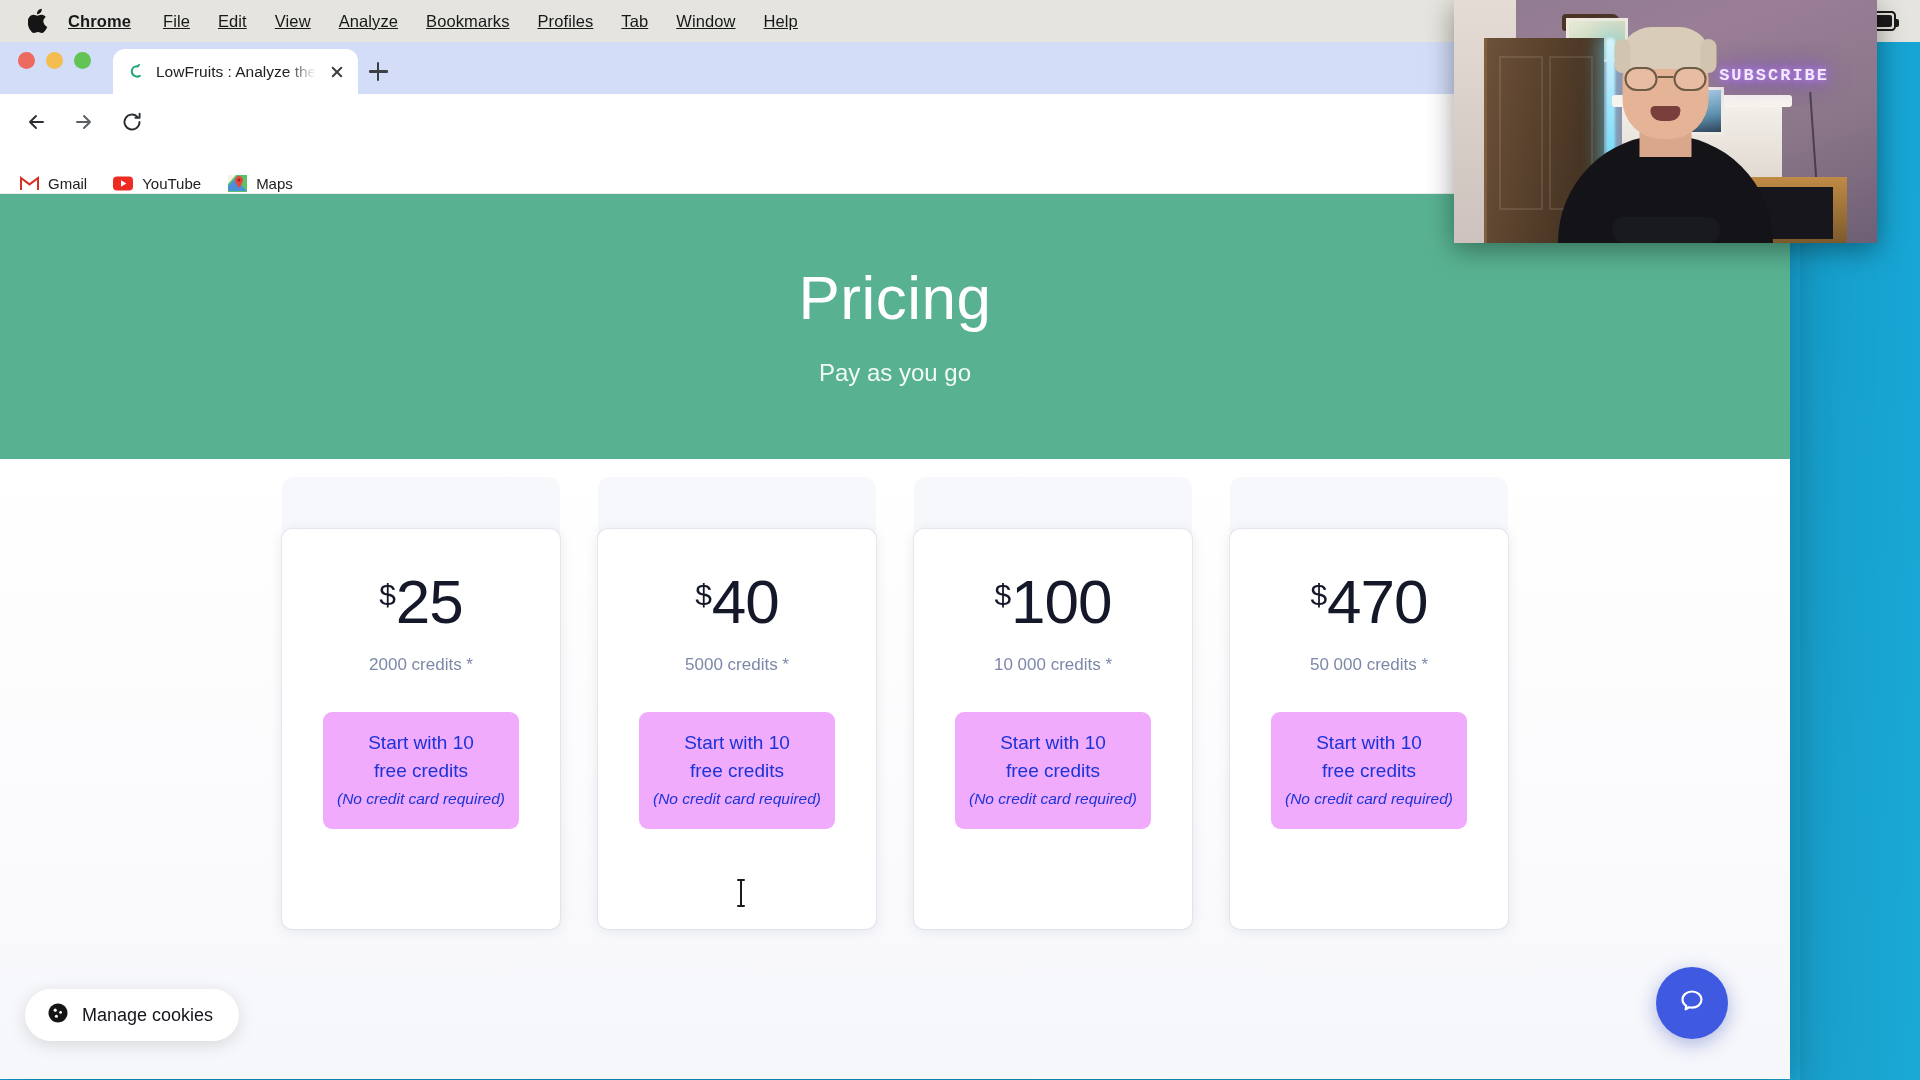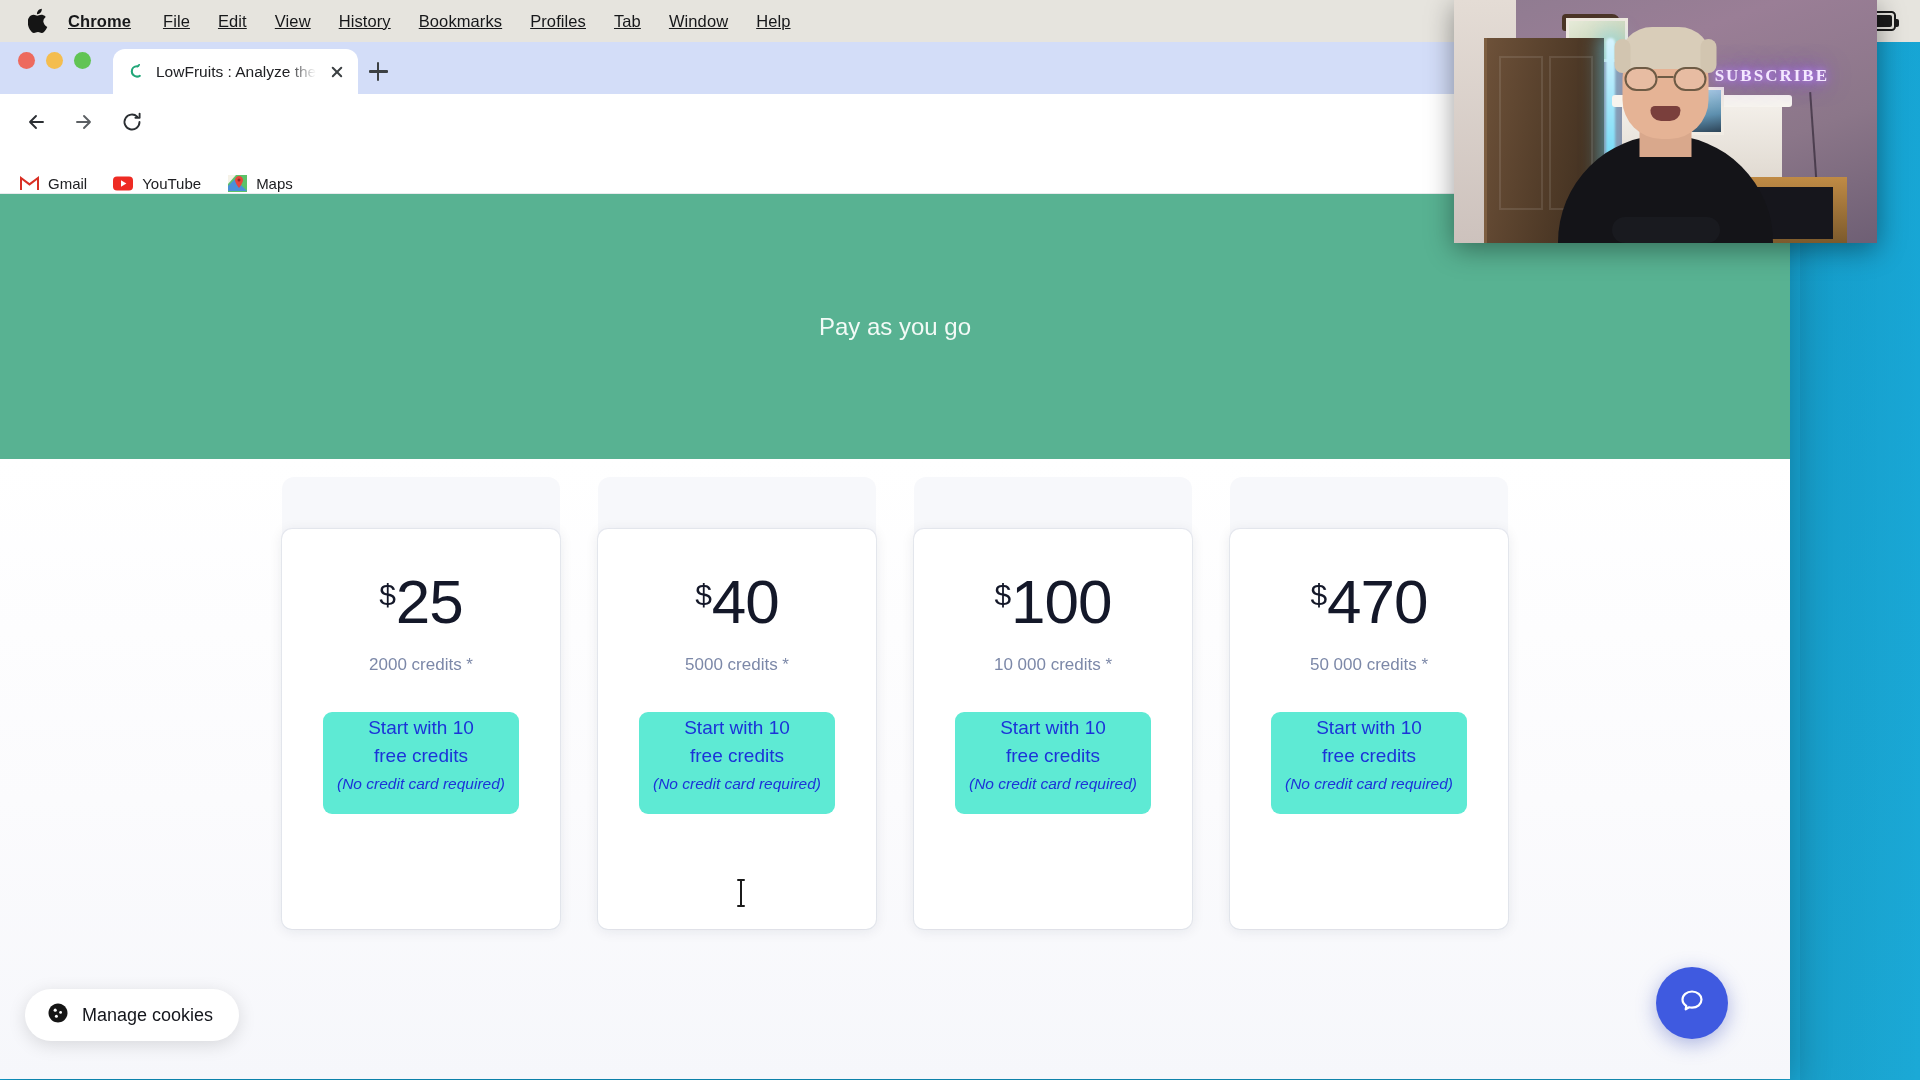--- a/index.html
+++ b/index.html
@@ -136,22 +136,22 @@
     width:278px; height:400px; background:#fff; border-radius:10px;
     box-shadow:0 2px 14px rgba(24,29,60,0.09), 0 0 0 1px rgba(230,232,240,0.7);
     display:flex; flex-direction:column; align-items:center;
     padding-top:42px;
   }
   .price { font-size:62px; color:#141829; font-weight:400; line-height:1; position:relative;
     display:flex; align-items:flex-start; letter-spacing:-1px; }
   .price .cur { font-size:30px; line-height:1; margin-top:9px; margin-right:1px; }
   .credits { margin-top:22px; font-size:17px; color:#7c88a8; }
   .cta {
-    margin-top:37px; width:196px; background:#5eead4; border-radius:9px;
-    padding:2px 10px 19px; text-align:center;
+    margin-top:37px; width:196px; background:#f0abfc; border-radius:9px;
+    padding:17px 10px 19px; text-align:center;
   }
   .cta-line { font-size:19px; color:#1b33d8; line-height:1.45; }
   .cta-note { margin-top:5px; font-size:15.5px; font-style:italic; color:#1b33d8; line-height:1.35; }
 
   .footnote {
     text-align:center; font-size:18px; color:#1d2333; padding-top:8px;
   }
 
   
   .cookie {
@@ -198,21 +198,21 @@
     background:linear-gradient(170deg,#bfe0f2,#5d8fae 65%,#2d4457);
     border:3px solid #f1ece4; }
   .wc-frame-top { position:absolute; left:112px; top:18px; width:62px;height:44px;
     background:linear-gradient(150deg,#e6ebd9,#b9c7a4); border:3px solid #efe9df; }
   .wc-frame-obj { position:absolute; left:108px; top:14px; width:58px;height:17px;
     background:#4b3426; border-radius:4px 8px 3px 3px; }
   .wc-neon {
     position:absolute; right:48px; top:66px; font-size:17px; letter-spacing:2px;
     color:#f4e8ff; font-weight:bold;
     text-shadow:0 0 6px #c08cff,0 0 14px #9b5bff,0 0 26px #7a3bff;
-    font-family:Liberation Serif, serif;
+    font-family:Liberation Mono, monospace;
   }
   .wc-neon-cord { position:absolute; right:62px; top:92px; width:2px; height:110px;
     background:rgba(30,20,35,0.55); transform:rotate(-4deg);}
   .wc-rightbox { position:absolute; right:30px; bottom:0; width:120px; height:66px;
     background:linear-gradient(180deg,#c08b45,#7c5a2c); }
   .wc-monitor { position:absolute; right:44px; bottom:4px; width:78px;height:52px;background:#16161c;}
   .wc-person { position:absolute; left:50%; bottom:0; transform:translateX(-50%);
     width:215px; height:160px; }
   .wc-shoulders { position:absolute; left:50%; bottom:0; transform:translateX(-50%);
     width:215px; height:108px; background:#141418;
@@ -252,21 +252,21 @@
   <div class="menubar">
     <div class="apple-logo">
       <svg width="22" height="26" viewBox="0 0 22 26">
           <path fill="#151515" d="M15.3 13.6c0-3 2.4-4.4 2.5-4.5-1.4-2-3.5-2.3-4.3-2.3-1.8-.1-3.3 1-4.2 1-.9 0-2.2-1-3.6-1C3.8 6.8 1.8 8 .7 10c-2.1 3.7-.5 9.1 1.5 12.1 1 1.5 2.2 3.1 3.8 3 1.5-.1 2.1-1 4-1 1.8 0 2.3 1 3.9.9 1.6 0 2.7-1.5 3.7-3 .8-1.1 1.1-1.7 1.7-3-3.2-1.2-3.9-5.2-4-5.4zM12.6 4.6c.8-1 1.3-2.4 1.2-3.8-1.2.1-2.7.8-3.6 1.8-.8.9-1.4 2.3-1.2 3.7 1.3.1 2.7-.7 3.6-1.7z"></path>
         </svg>
     </div>
     <div class="menu-item bold">Chrome</div>
     <div class="menu-item">File</div>
     <div class="menu-item">Edit</div>
     <div class="menu-item">View</div>
-    <div class="menu-item">History</div>
+    <div class="menu-item">Analyze</div>
     <div class="menu-item">Bookmarks</div>
     <div class="menu-item">Profiles</div>
     <div class="menu-item">Tab</div>
     <div class="menu-item">Window</div>
     <div class="menu-item">Help</div>
 
     <div class="menubar-right">
       <div class="mb-screenshare">
         <svg width="26" height="18" viewBox="0 0 26 18">
           <rect x="1" y="1" width="17" height="13" rx="2.5" fill="#fff" opacity="0.28" stroke="#fff" stroke-width="1.8"></rect>
@@ -353,20 +353,21 @@
             <circle cx="11" cy="6" r="1.5" fill="#922"></circle>
           </svg>
         </div>
         <div class="bm-label">Maps</div>
       </div>
     </div>
 
     <div class="page">
 
       <div class="hero">
+        <h1>Pricing</h1>
         <div class="sub">Pay as you go</div>
       </div>
 
       <div class="cards-wrap">
         <div class="ghost-row">
           <div class="ghost"></div>
           <div class="ghost"></div>
           <div class="ghost"></div>
           <div class="ghost"></div>
         </div>

